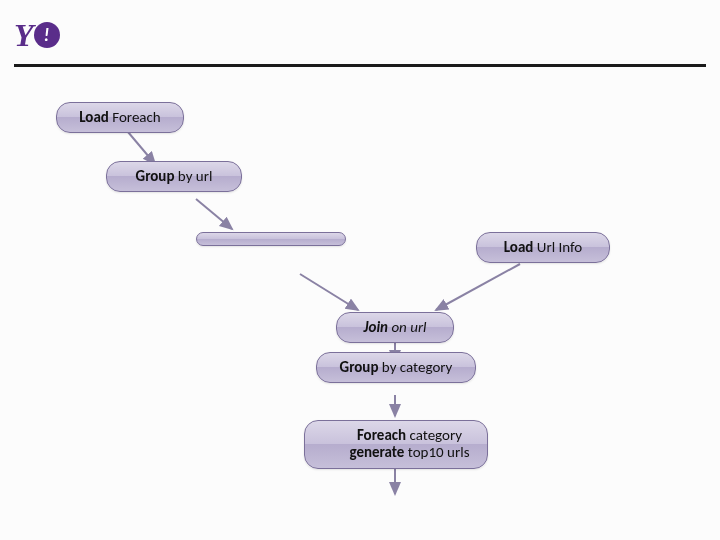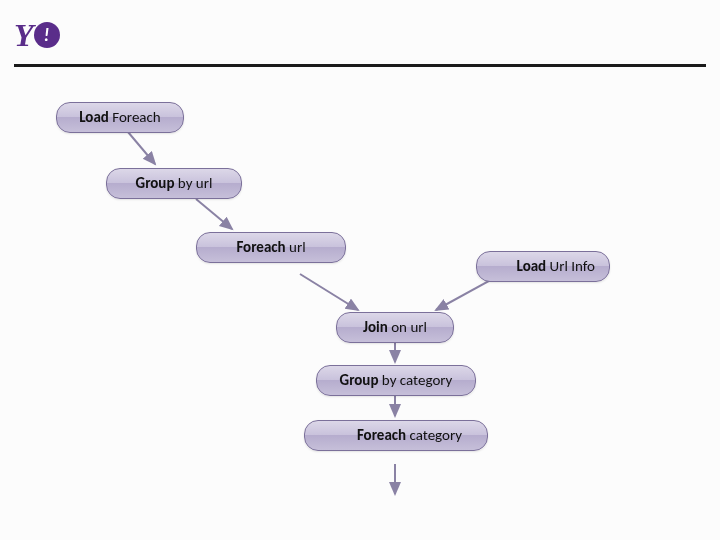--- a/index.html
+++ b/index.html
@@ -119,35 +119,35 @@
 
   <line x1="395" y1="395" x2="395" y2="416" stroke="#8a82a4" stroke-width="2" marker-end="url(#ah)"></line>
 
   <line x1="395" y1="464" x2="395" y2="494" stroke="#8a82a4" stroke-width="2" marker-end="url(#ah)"></line>
 </svg>
 
 <div class="node" style="left:56px; top:102px; width:128px;">
   <span class="kw">Load </span><span>Foreach</span>
 </div>
 
-<div class="node" style="left:106px; top:168px; width:136px;">
+<div class="node" style="left:106px; top:161px; width:136px;">
   <span class="kw">Group </span><span>by url</span>
 </div>
 
 <div class="node" style="left:196px; top:232px; width:150px;">
-  <div><span class="kw">Foreach </span><span>url</span></div>
 </div>
 
-<div class="node" style="left:476px; top:251px; width:134px;text-align:right;">
+<div class="node" style="left:476px; top:232px; width:134px;">
   <span class="kw">Load </span><span>Url Info</span>
 </div>
 
-<div class="node" style="left:336px; top:312px; width:118px;">
+<div class="node" style="left:336px; top:312px; width:118px;font-style:italic;">
   <span class="kw">Join </span><span>on url</span>
 </div>
 
-<div class="node" style="left:316px; top:365px; width:160px;">
+<div class="node" style="left:316px; top:352px; width:160px;">
   <span class="kw">Group </span><span>by category</span>
 </div>
 
 <div class="node" style="left:304px; top:420px; width:184px;padding-left:41px;">
   <div><span class="kw">Foreach </span><span>category</span></div>
+  <div><span class="kw">generate </span><span>top10 urls</span></div>
 </div>
 
 </body></html>

